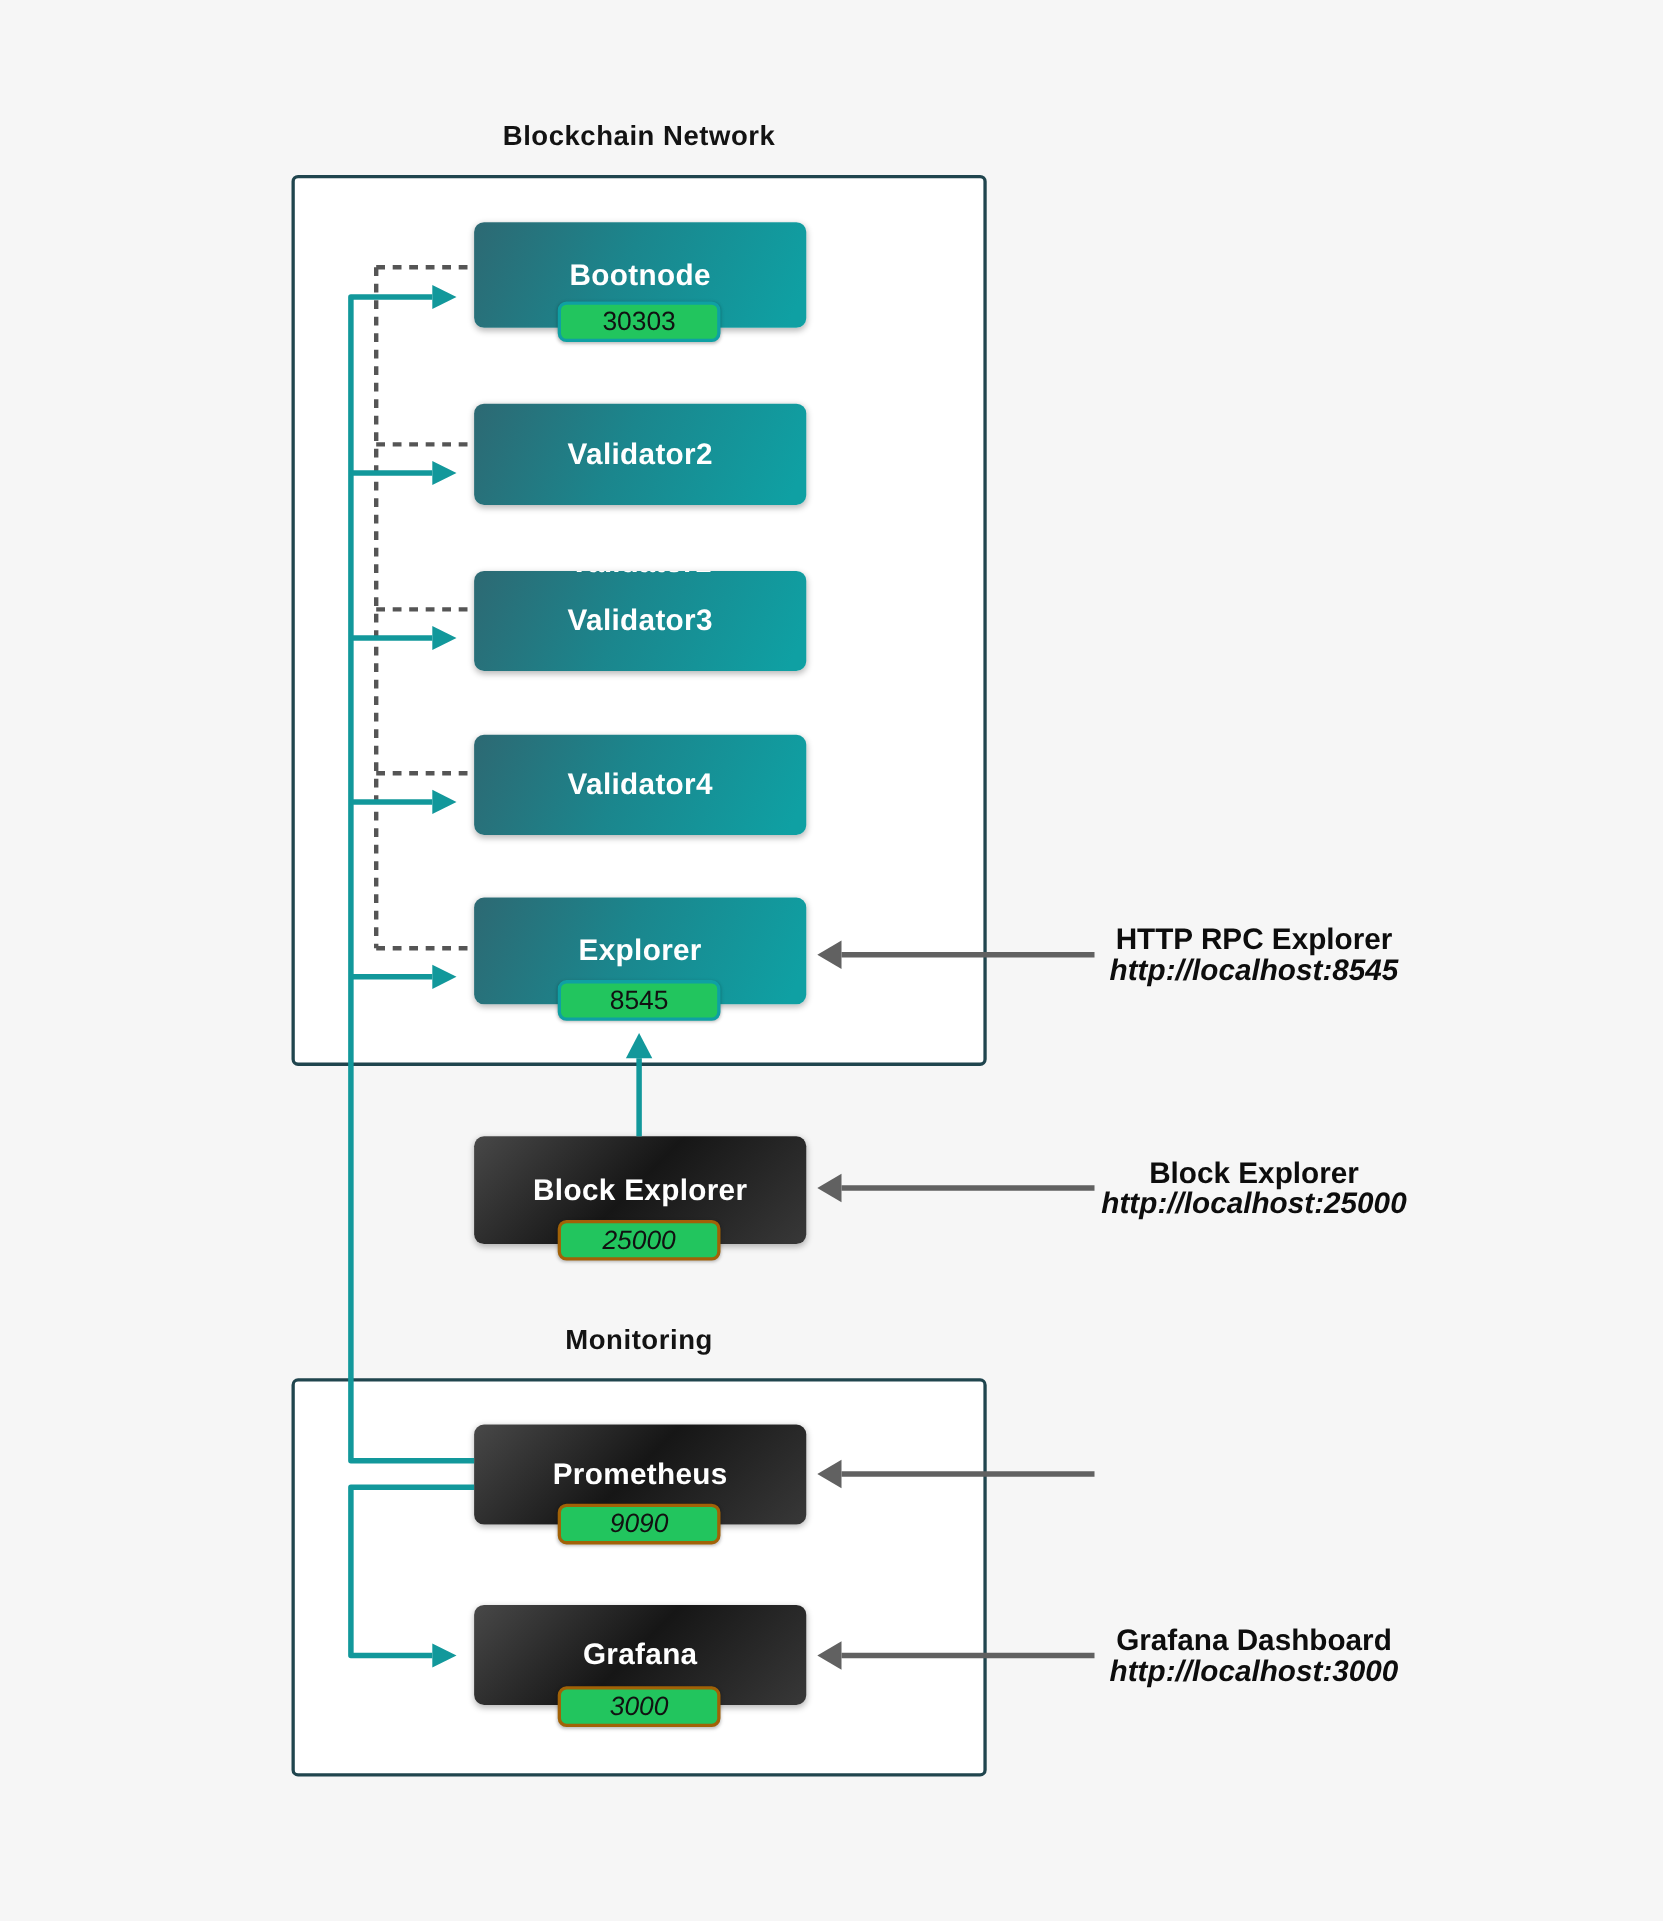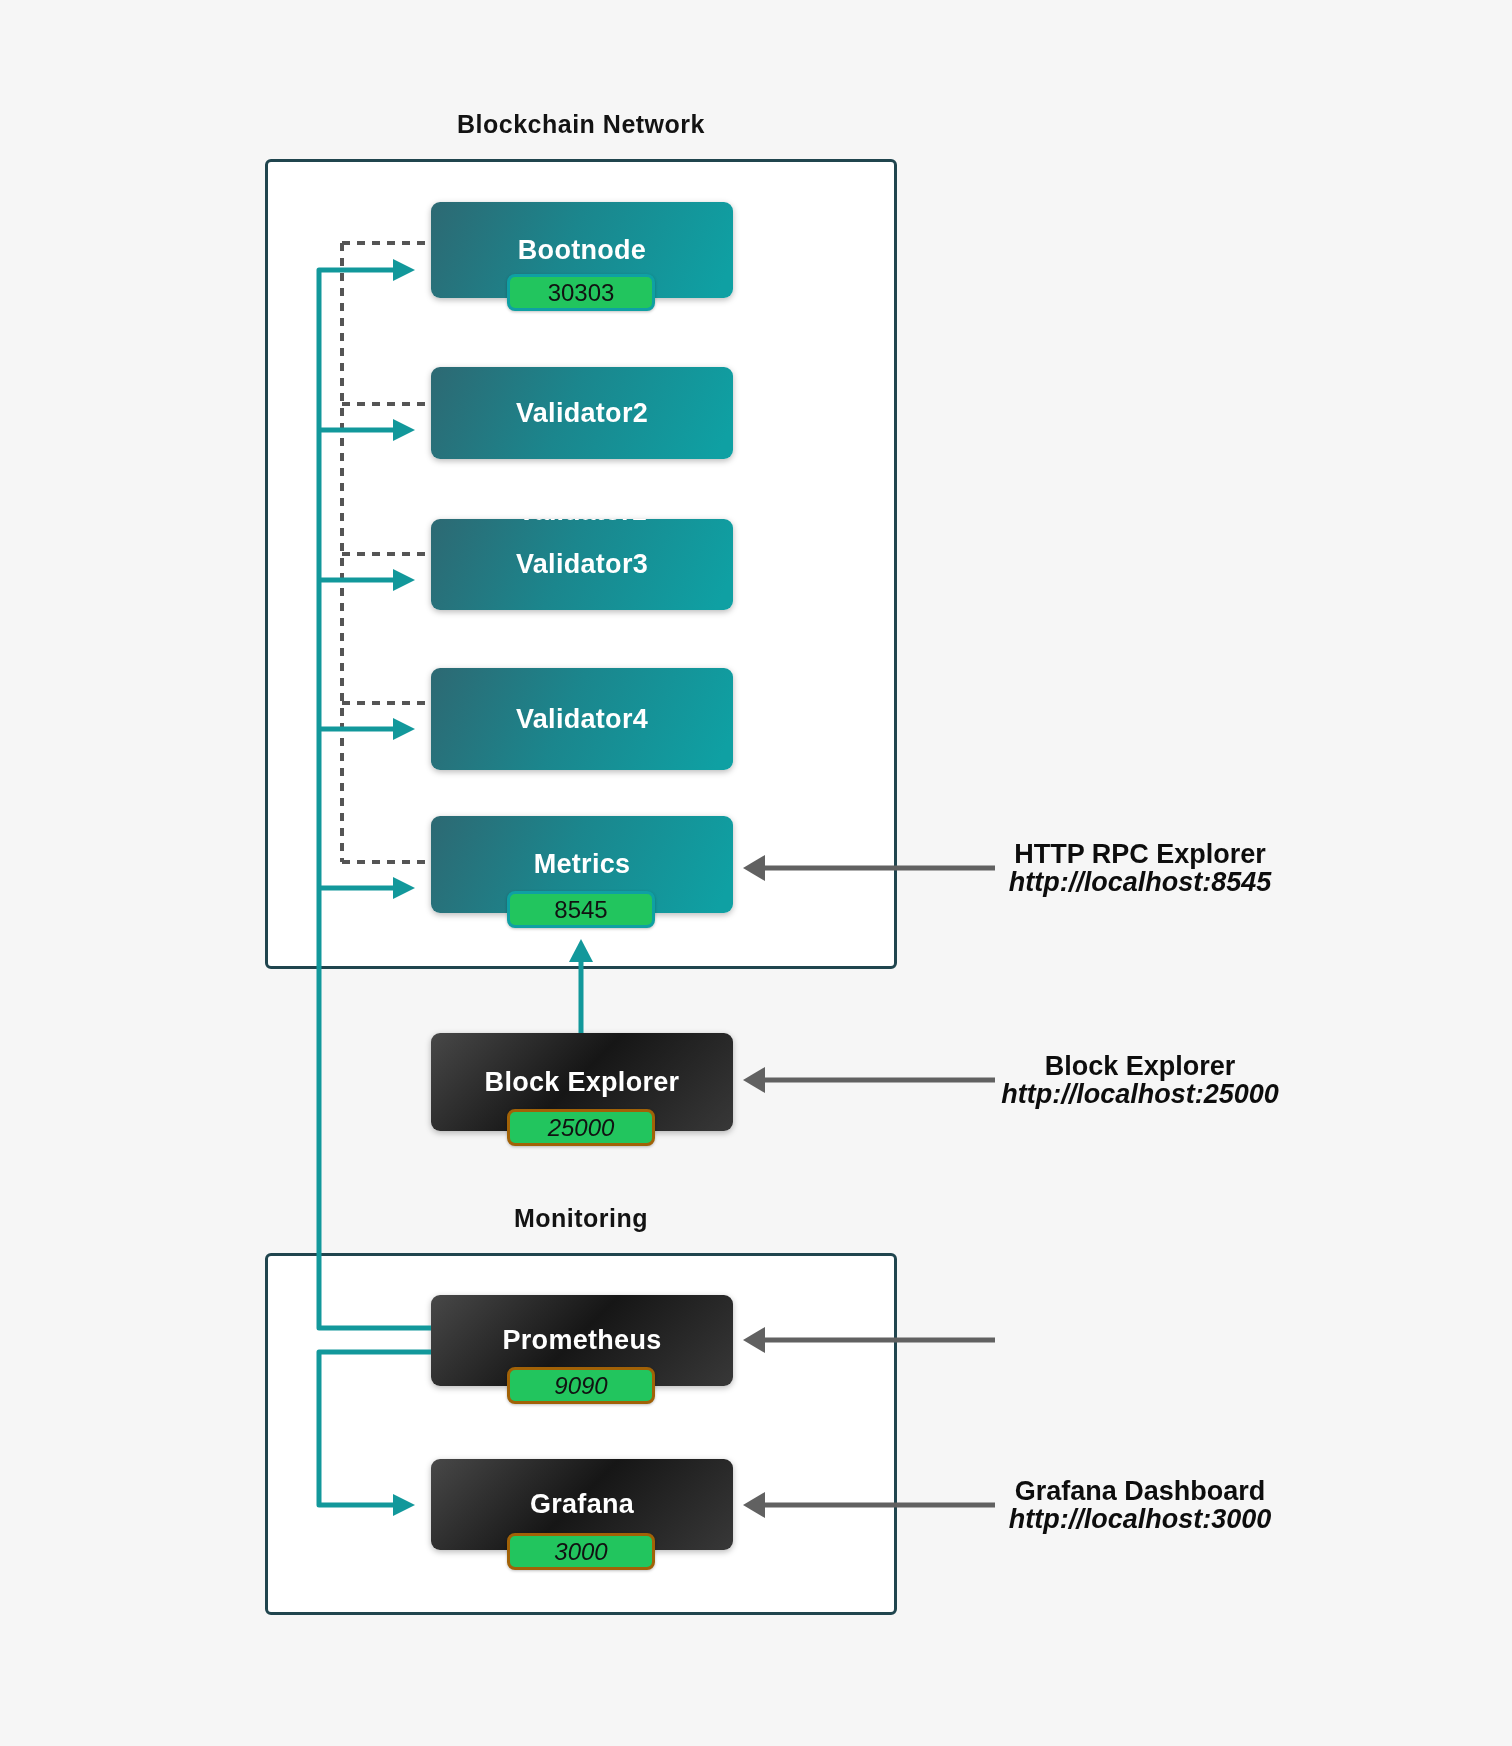--- a/index.html
+++ b/index.html
@@ -50,21 +50,21 @@
   .node .node-label{
     color:#ffffff;font-size:27px;font-weight:700;letter-spacing:.3px;
     white-space:nowrap;
   }
   .teal-box{background:linear-gradient(115deg,var(--c-teal_dark) 0%,#1b868d 45%,var(--c-teal_light) 95%);}
   .dark-box{background:linear-gradient(135deg,var(--c-dark_start) 0%,var(--c-dark_mid) 48%,var(--c-dark_end) 100%);}
 
   .n-bootnode{top:202px;height:96px;}
   .n-validator2{top:367px;height:92px;}
   .n-validator3{top:519px;height:91px;}
-  .n-validator4{top:668px;height:102px;}
+  .n-validator4{top:668px;height:91px;}
   .n-rpcnode{top:816px;height:97px;}
   .n-blockexplorer{top:1033px;height:98px;}
   .n-prometheus{top:1295px;height:91px;}
   .n-grafana{top:1459px;height:91px;}
 
   .hidden-sliver{
     position:absolute;top:-21px;left:0;width:100%;
     text-align:center;color:#ffffff;font-size:27px;font-weight:700;
     line-height:27px;pointer-events:none;
   }
@@ -121,21 +121,21 @@
     <span class="node-label">Validator2</span>
   </div>
   <div class="node teal-box n-validator3">
     <span class="hidden-sliver">Validator1</span>
     <span class="node-label">Validator3</span>
   </div>
   <div class="node teal-box n-validator4">
     <span class="node-label">Validator4</span>
   </div>
   <div class="node teal-box n-rpcnode">
-    <span class="node-label">Metrics</span>
+    <span class="node-label">Explorer</span>
   </div>
 
   <div class="node dark-box n-blockexplorer">
     <span class="node-label">Block Explorer</span>
   </div>
 
   <div class="node dark-box n-prometheus">
     <span class="node-label">Prometheus</span>
   </div>
   <div class="node dark-box n-grafana">

